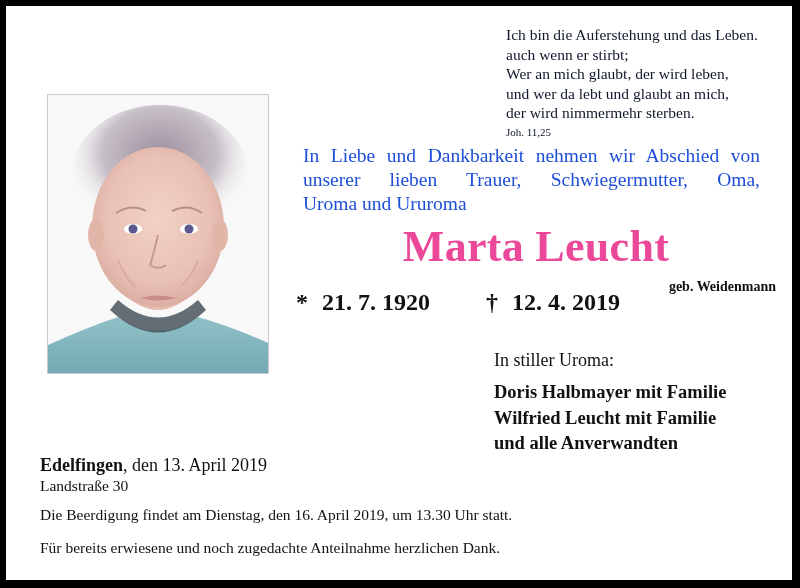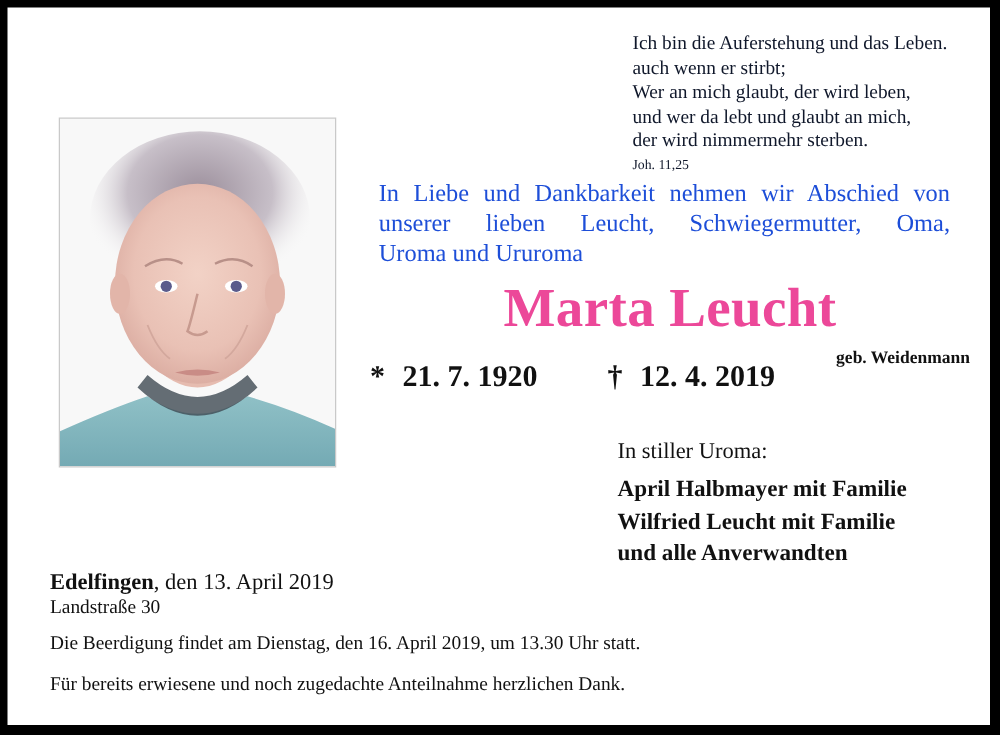--- a/index.html
+++ b/index.html
@@ -97,38 +97,38 @@
       <circle cx="141" cy="134" r="4.5" fill="#5a5b8c"></circle>
       <path d="M110 140 Q104 165 102 170 Q110 176 118 170" stroke="#c79a8f" stroke-width="2" fill="none"></path>
       <path d="M92 203 Q110 198 128 203 Q110 208 92 203 Z" fill="#c98c86"></path>
       <path d="M70 165 Q78 185 88 192" stroke="#d3a89d" stroke-width="1.5" fill="none"></path>
       <path d="M150 165 Q142 185 132 192" stroke="#d3a89d" stroke-width="1.5" fill="none"></path>
     </svg>
   </div>
 
   <div class="abs intro">
     <span class="l">In Liebe und Dankbarkeit nehmen wir Abschied von</span>
-    <span class="l">unserer lieben Leucht, Schwiegermutter, Oma,</span>
+    <span class="l">unserer lieben Trauer, Schwiegermutter, Oma,</span>
     <span class="l last">Uroma und Ururoma</span>
   </div>
 
   <div class="abs name">Marta Leucht</div>
   <div class="abs nee">geb. Weidenmann</div>
 
   <div class="abs dates">
     <span>*</span>
     <span style="margin-left:8px">21. 7. 1920</span>
     <span class="gap"></span>
     <span>†</span>
     <span style="margin-left:8px">12. 4. 2019</span>
   </div>
 
   <div class="abs mourn-label">In stiller Uroma:</div>
   <div class="abs mourners">
-    <div>April Halbmayer mit Familie</div>
+    <div>Doris Halbmayer mit Familie</div>
     <div>Wilfried Leucht mit Familie</div>
     <div>und alle Anverwandten</div>
   </div>
 
   <div class="abs place">
     <b>Edelfingen</b><span>, den 13. April 2019</span>
   </div>
   <div class="abs street">Landstraße 30</div>
   <div class="abs funeral">Die Beerdigung findet am Dienstag, den 16. April 2019, um 13.30 Uhr statt.</div>
   <div class="abs thanks">Für bereits erwiesene und noch zugedachte Anteilnahme herzlichen Dank.</div>

